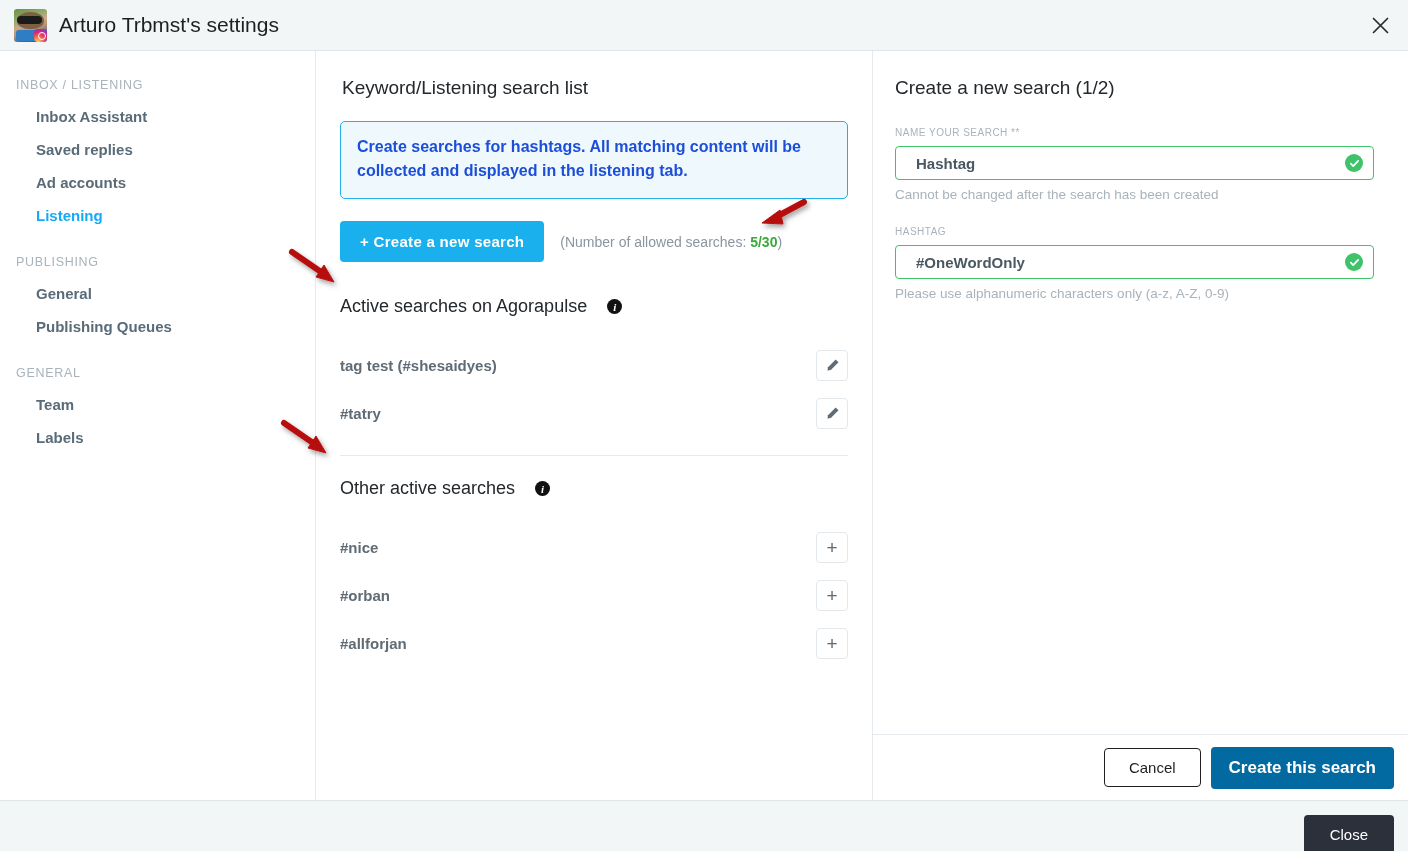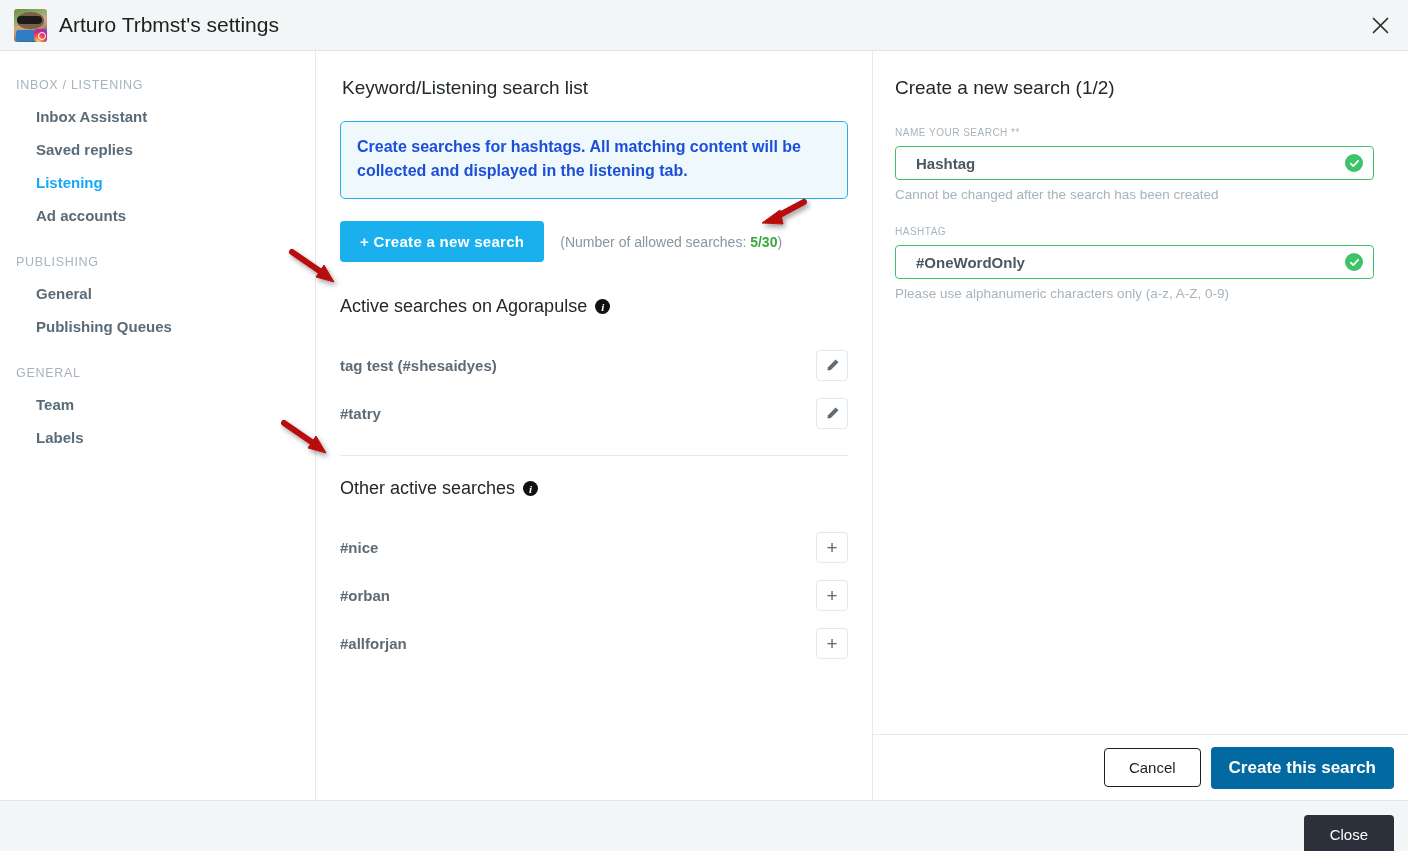--- a/index.html
+++ b/index.html
@@ -106,21 +106,21 @@
   .btn-create {
     background: #19b0ed; color: #fff; border: none;
     font-size: 15px; font-weight: 700; letter-spacing: .3px;
     padding: 12px 20px; border-radius: 4px; cursor: pointer;
     font-family: "Liberation Sans", sans-serif;
   }
   .allowed { font-size: 14px; color: #8a969f; }
   .allowed .cnt { color: #3aa93a; font-weight: 700; }
 
   .section-head {
-    display: flex; align-items: center; gap: 8px;
+    display: flex; align-items: center; gap: 20px;
     font-size: 18px; color: #23282c; margin-bottom: 24px;
   }
   .info-dot {
     width: 15px; height: 15px; border-radius: 50%;
     background: #111; color: #fff;
     font-size: 11px; font-weight: 700; font-style: italic;
     display: inline-flex; align-items: center; justify-content: center;
     font-family: "Liberation Serif", serif;
     cursor: pointer;
   }
@@ -220,22 +220,22 @@
         </svg>
     </div>
   </div>
 
   <div class="body-area">
 
     <div class="sidebar">
       <div class="sb-group first">INBOX / LISTENING</div>
       <div class="sb-item">Inbox Assistant</div>
       <div class="sb-item">Saved replies</div>
+      <div class="sb-item">Ad accounts</div>
       <div class="sb-item active">Listening</div>
-      <div class="sb-item">Ad accounts</div>
 
       <div class="sb-group">PUBLISHING</div>
       <div class="sb-item">General</div>
       <div class="sb-item">Publishing Queues</div>
 
       <div class="sb-group">GENERAL</div>
       <div class="sb-item">Team</div>
       <div class="sb-item">Labels</div>
     </div>
 

